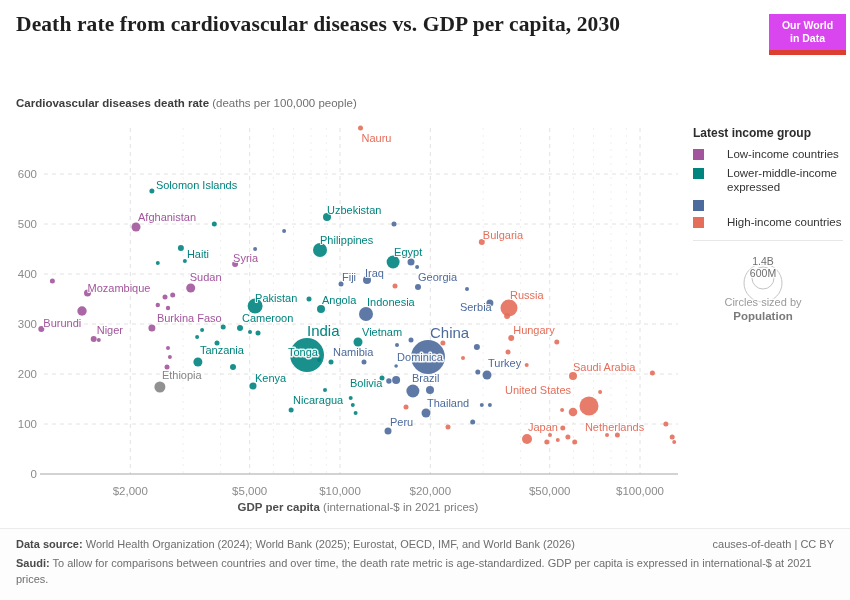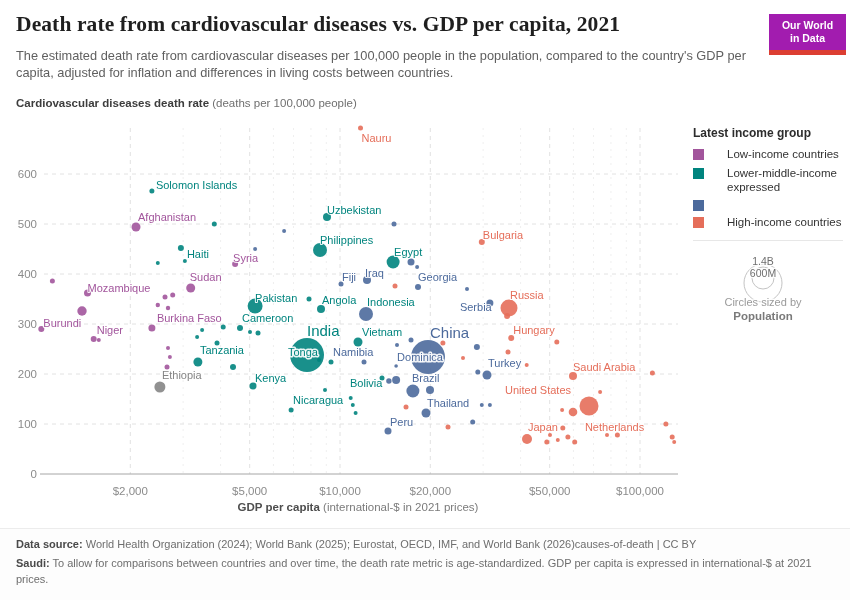--- a/index.html
+++ b/index.html
@@ -3,46 +3,45 @@
 <meta charset="utf-8">
 <style>
   html,body{margin:0;padding:0;background:#fff;}
   .canvas{position:relative;width:850px;height:600px;background:#fff;overflow:hidden;
           font-family:"Liberation Sans",sans-serif;}
   .title{position:absolute;left:16px;top:12px;width:740px;
          font-family:"Liberation Serif",serif;font-weight:700;font-size:21.5px;
          color:#1f1f1f;letter-spacing:.1px;}
   .subtitle{position:absolute;left:16px;top:47px;width:735px;font-size:12.8px;
             line-height:1.34;color:#5f5f5f;}
-  .logo{position:absolute;left:769px;top:14px;width:77px;background:#a21caf;
+  .logo{position:absolute;left:769px;top:14px;width:77px;background:#d946ef;
         border-bottom:5px solid #dc3e32;color:#fff;font-weight:700;font-size:10.5px;
         line-height:1.25;text-align:center;padding:5px 2px;box-sizing:border-box;}
   .axis-unit{position:absolute;left:16px;top:97px;font-size:11.5px;color:#6f6f6f;}
   .axis-unit b{color:#3d3d3d;font-weight:700;}
   #plot{position:absolute;left:0;top:0;}
   .legend{position:absolute;left:693px;top:126px;width:157px;}
   .legend-title{font-size:12px;font-weight:700;color:#2d2d2d;margin-bottom:8px;}
   .legend-item{display:flex;gap:23px;margin-bottom:5px;cursor:pointer;}
   .legend-swatch{width:11px;height:11px;margin-top:1px;flex-shrink:0;}
   .legend-label{font-size:11.5px;line-height:1.2;color:#333;}
   .legend-divider{border-top:1px solid #e7e7e7;margin-top:10px;width:150px;}
   .footer{position:absolute;left:0;top:528px;width:850px;height:72px;
           border-top:1px solid #ececec;background:#fdfdfd;box-sizing:border-box;
           padding:8px 16px;font-size:11px;color:#6e6e6e;line-height:1.4;}
-  .footer-row{display:flex;}
+  .footer-row{display:flex;justify-content:space-between;}
   .footer b{color:#4a4a4a;font-weight:700;}
   .note{margin-top:4px;width:810px;}
 </style>
 </head>
 <body>
 
 <div class="canvas">
 
-  <div class="title">Death rate from cardiovascular diseases vs. GDP per capita, 2021</div>
-  <div class="subtitle">The estimated death rate from cardiovascular diseases per 100,000 people in the population, compared to the country's GDP per capita, adjusted for inflation and differences in living costs between countries.</div>
+  <div class="title">Death rate from cardiovascular diseases vs. GDP per capita, 2030</div>
 
   <div class="logo">
     <div>Our World</div>
     <div>in Data</div>
   </div>
 
   <div class="axis-unit">
     <b>Cardiovascular diseases death rate</b><span> (deaths per 100,000 people)</span>
   </div>
 

